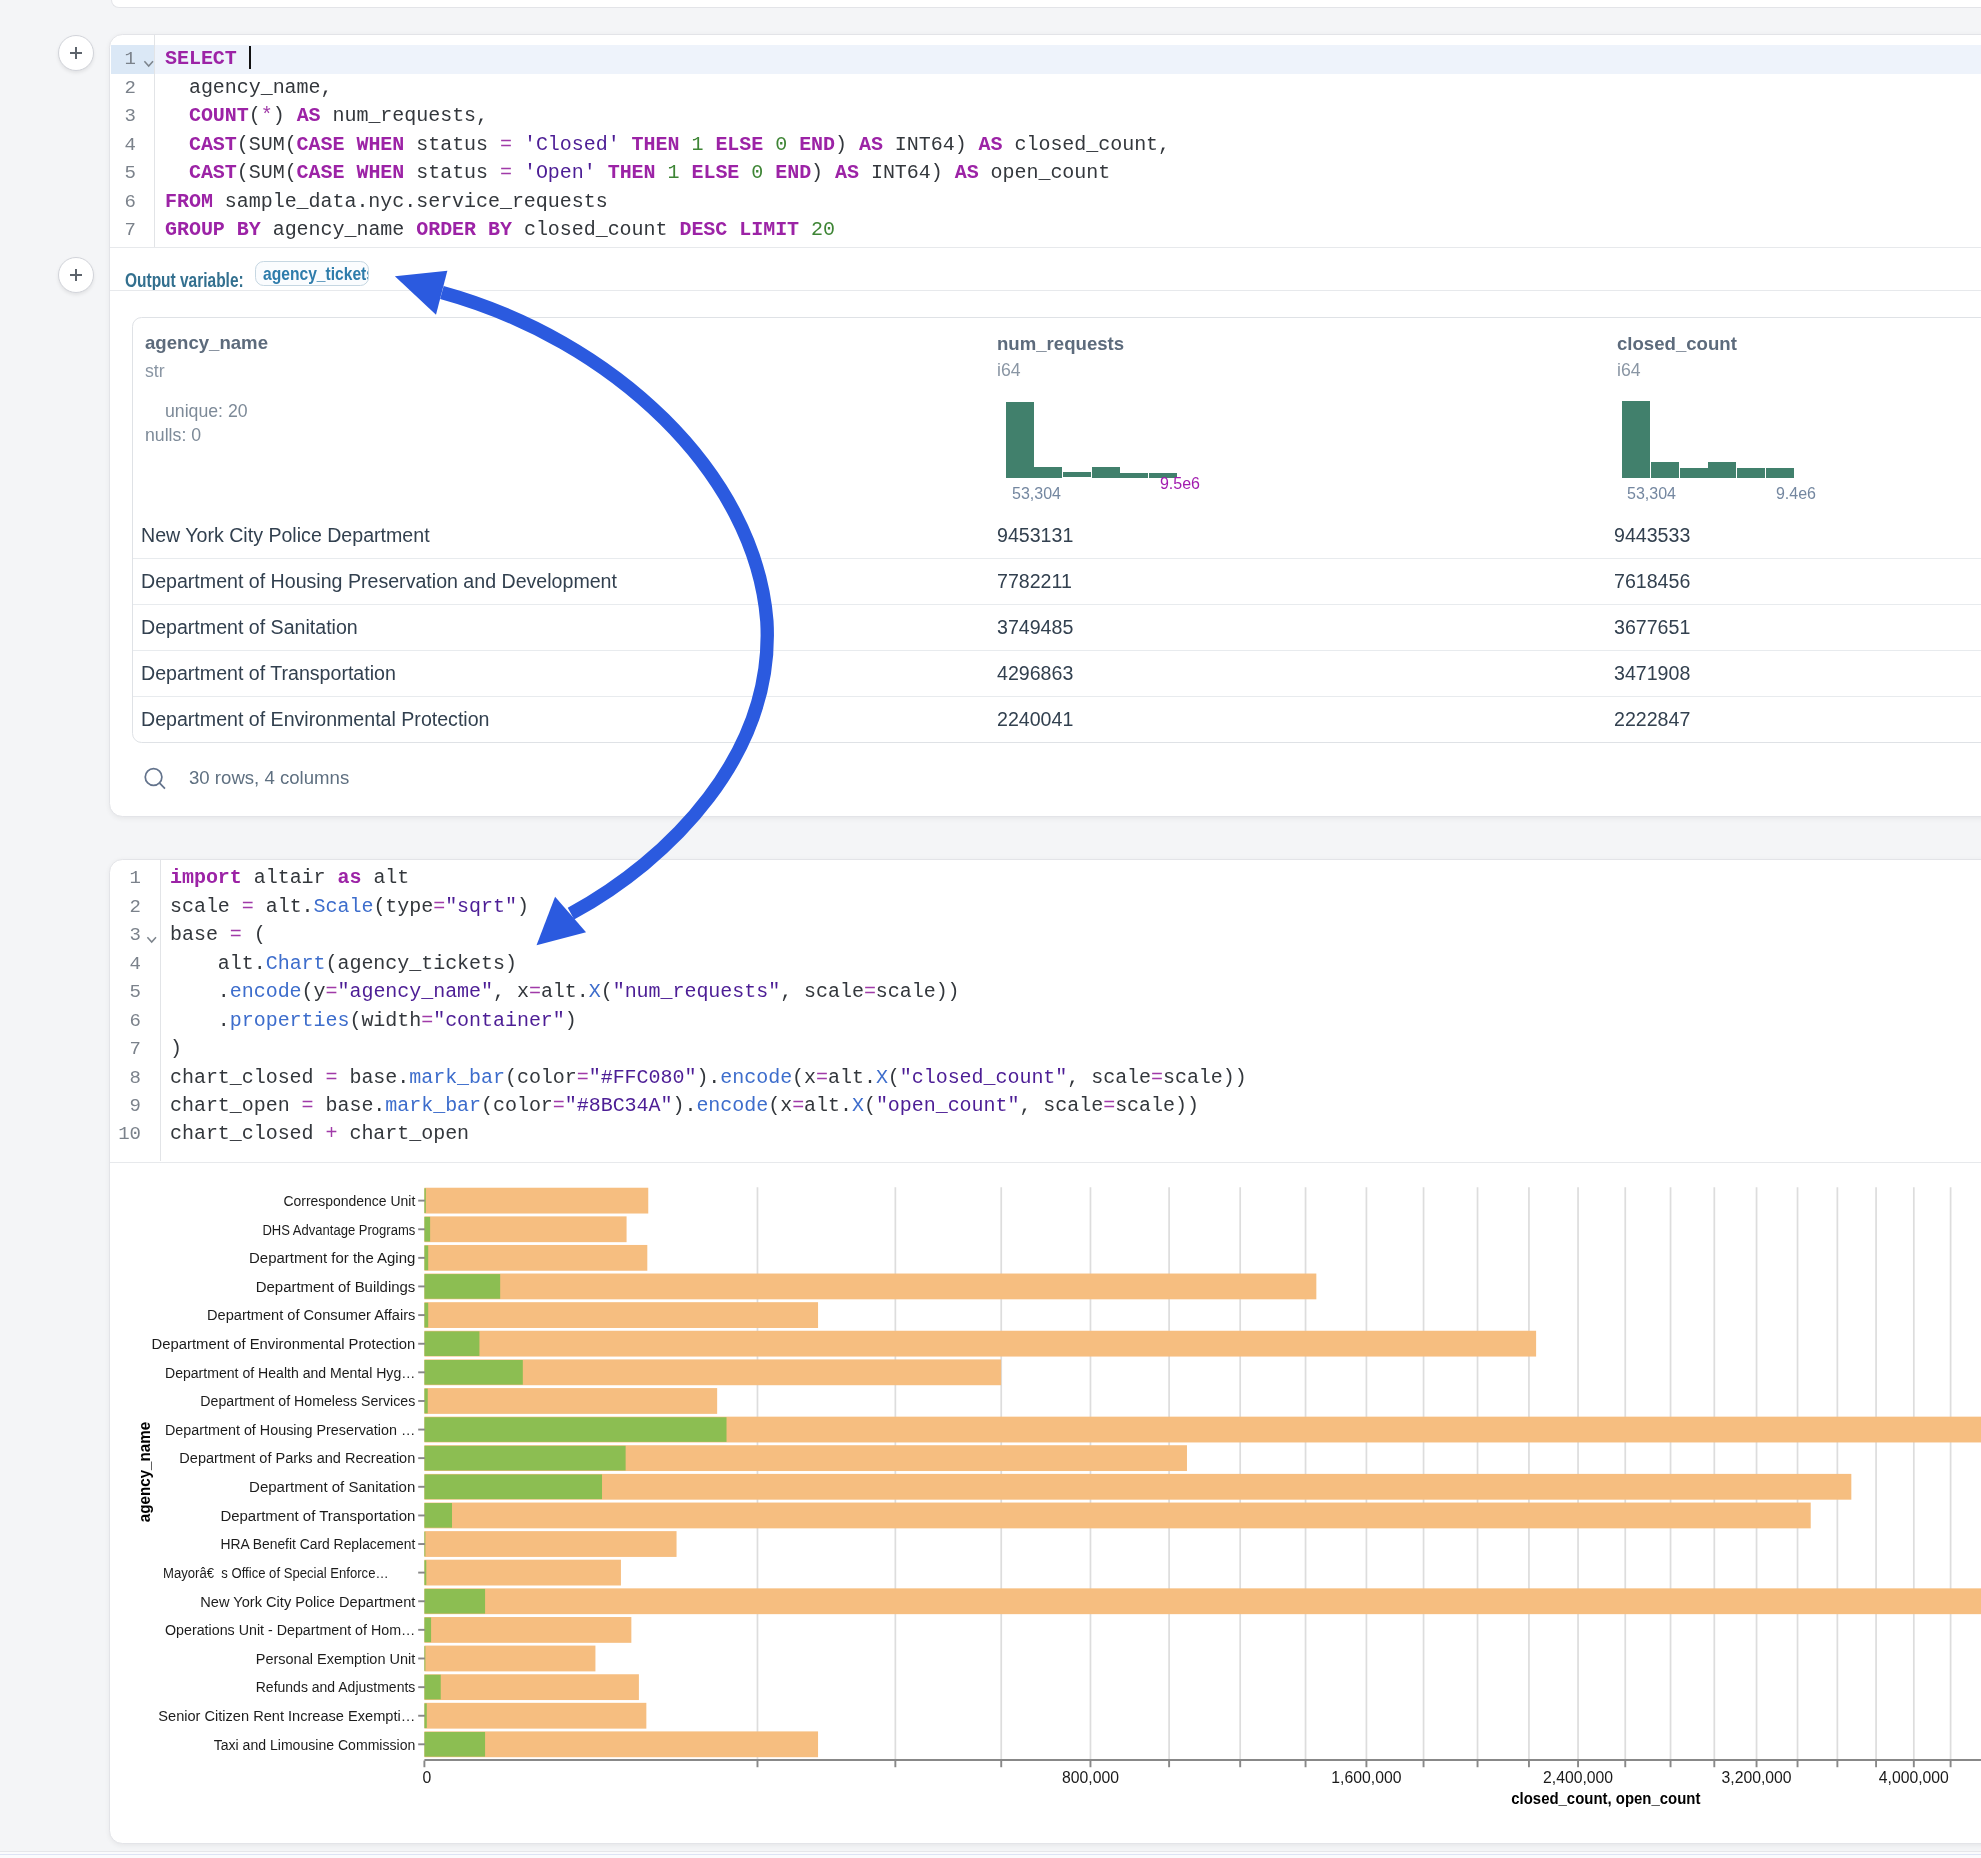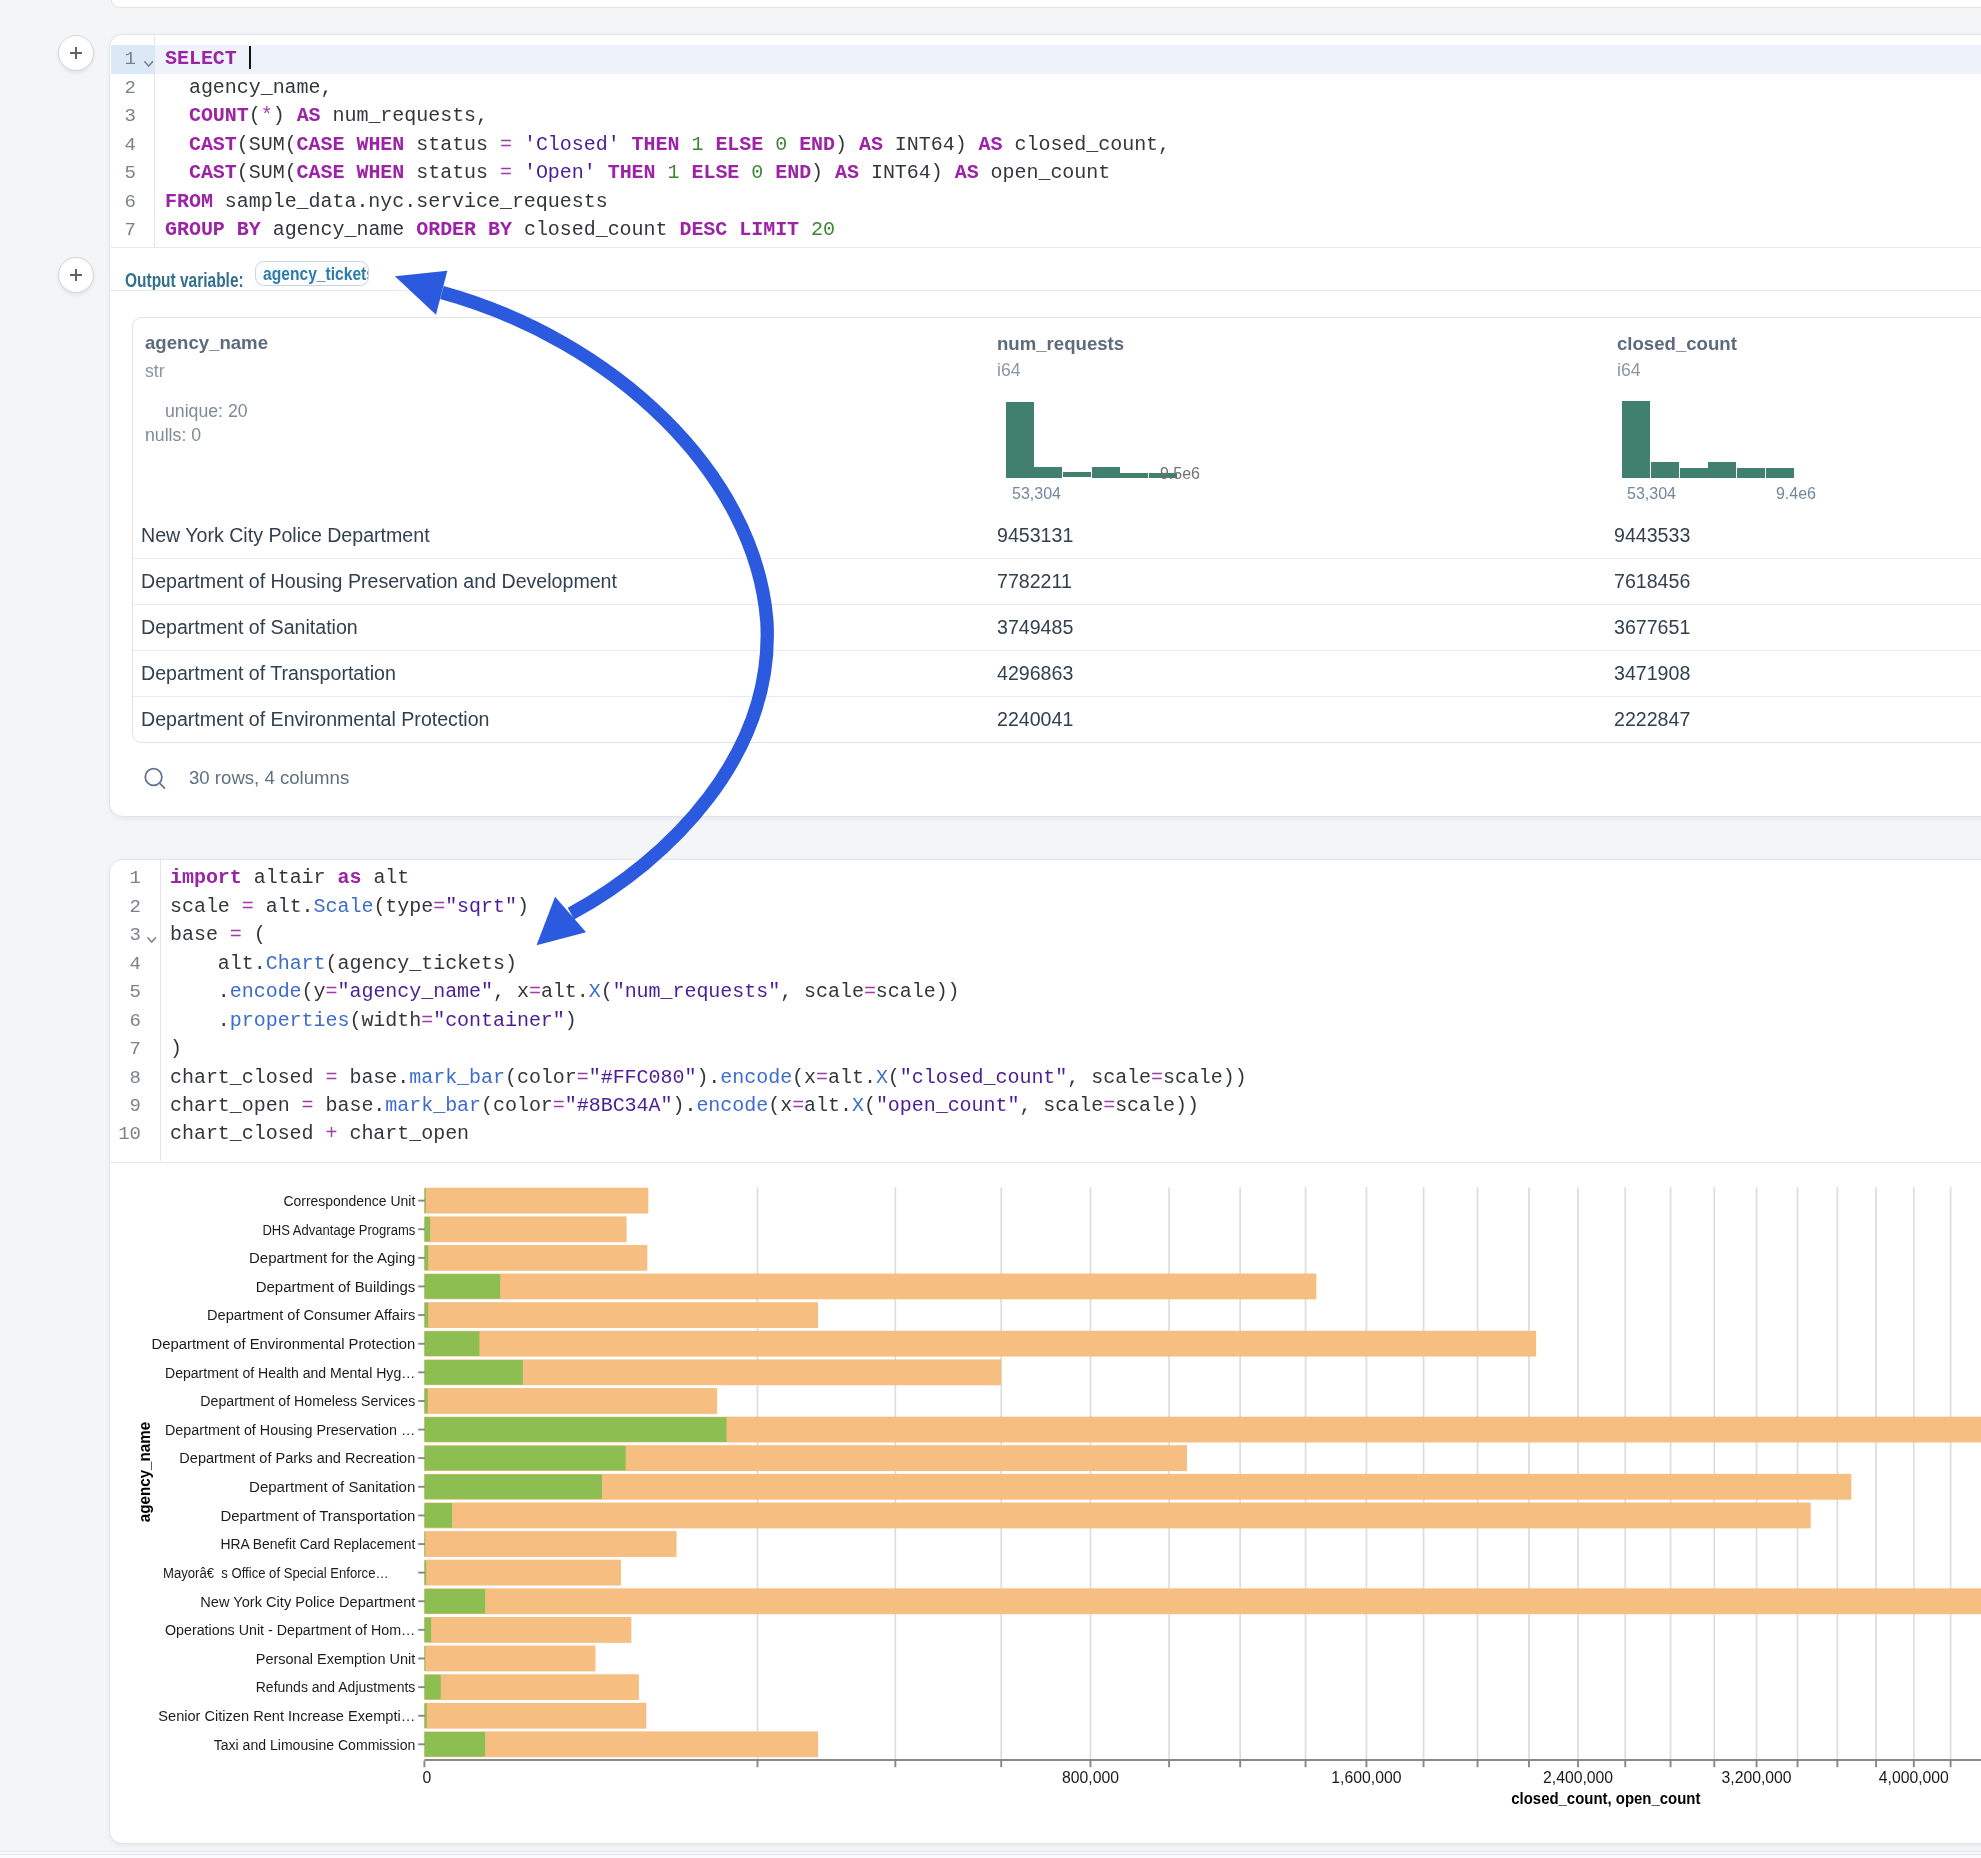--- a/index.html
+++ b/index.html
@@ -63,21 +63,21 @@
 <div class="abs" style="left:145px;top:425px;font-size:17.7px;color:#7d8a98;">nulls: 0</div>
 <div class="abs" style="left:997px;top:333px;font-size:18.6px;font-weight:bold;color:#5d6b7c;">num_requests</div>
 <div class="abs" style="left:997px;top:360px;font-size:17.7px;color:#8a96a4;">i64</div>
 <div class="abs" style="left:1006px;top:402px;width:28px;height:76px;background:#41806c;"></div>
 <div class="abs" style="left:1034px;top:467px;width:28px;height:10.8px;background:#41806c;"></div>
 <div class="abs" style="left:1063px;top:472px;width:28px;height:5.4px;background:#41806c;"></div>
 <div class="abs" style="left:1092px;top:467px;width:28px;height:10.8px;background:#41806c;"></div>
 <div class="abs" style="left:1120px;top:473px;width:28px;height:5px;background:#41806c;"></div>
 <div class="abs" style="left:1149px;top:473px;width:28px;height:5px;background:#41806c;"></div>
 <div class="abs" style="left:1012px;top:485px;font-size:16px;color:#7487a0;">53,304</div>
-<div class="abs" style="left:1133px;top:465px;width:67px;text-align:right;font-size:16px;color:#737373;">9.5e6</div>
+<div class="abs" style="left:1133px;top:475px;width:67px;text-align:right;font-size:16px;color:#a21caf;">9.5e6</div>
 <div class="abs" style="left:1617px;top:333px;font-size:18.6px;font-weight:bold;color:#5d6b7c;">closed_count</div>
 <div class="abs" style="left:1617px;top:360px;font-size:17.7px;color:#8a96a4;">i64</div>
 <div class="abs" style="left:1622px;top:401px;width:28px;height:77px;background:#41806c;"></div>
 <div class="abs" style="left:1651px;top:462px;width:28px;height:16px;background:#41806c;"></div>
 <div class="abs" style="left:1680px;top:468px;width:28px;height:10.4px;background:#41806c;"></div>
 <div class="abs" style="left:1708px;top:462px;width:28px;height:15.7px;background:#41806c;"></div>
 <div class="abs" style="left:1737px;top:468px;width:28px;height:10.2px;background:#41806c;"></div>
 <div class="abs" style="left:1766px;top:468px;width:28px;height:9.8px;background:#41806c;"></div>
 <div class="abs" style="left:1627px;top:485px;font-size:16px;color:#7487a0;">53,304</div>
 <div class="abs" style="left:1749px;top:485px;width:67px;text-align:right;font-size:16px;color:#7487a0;">9.4e6</div>

